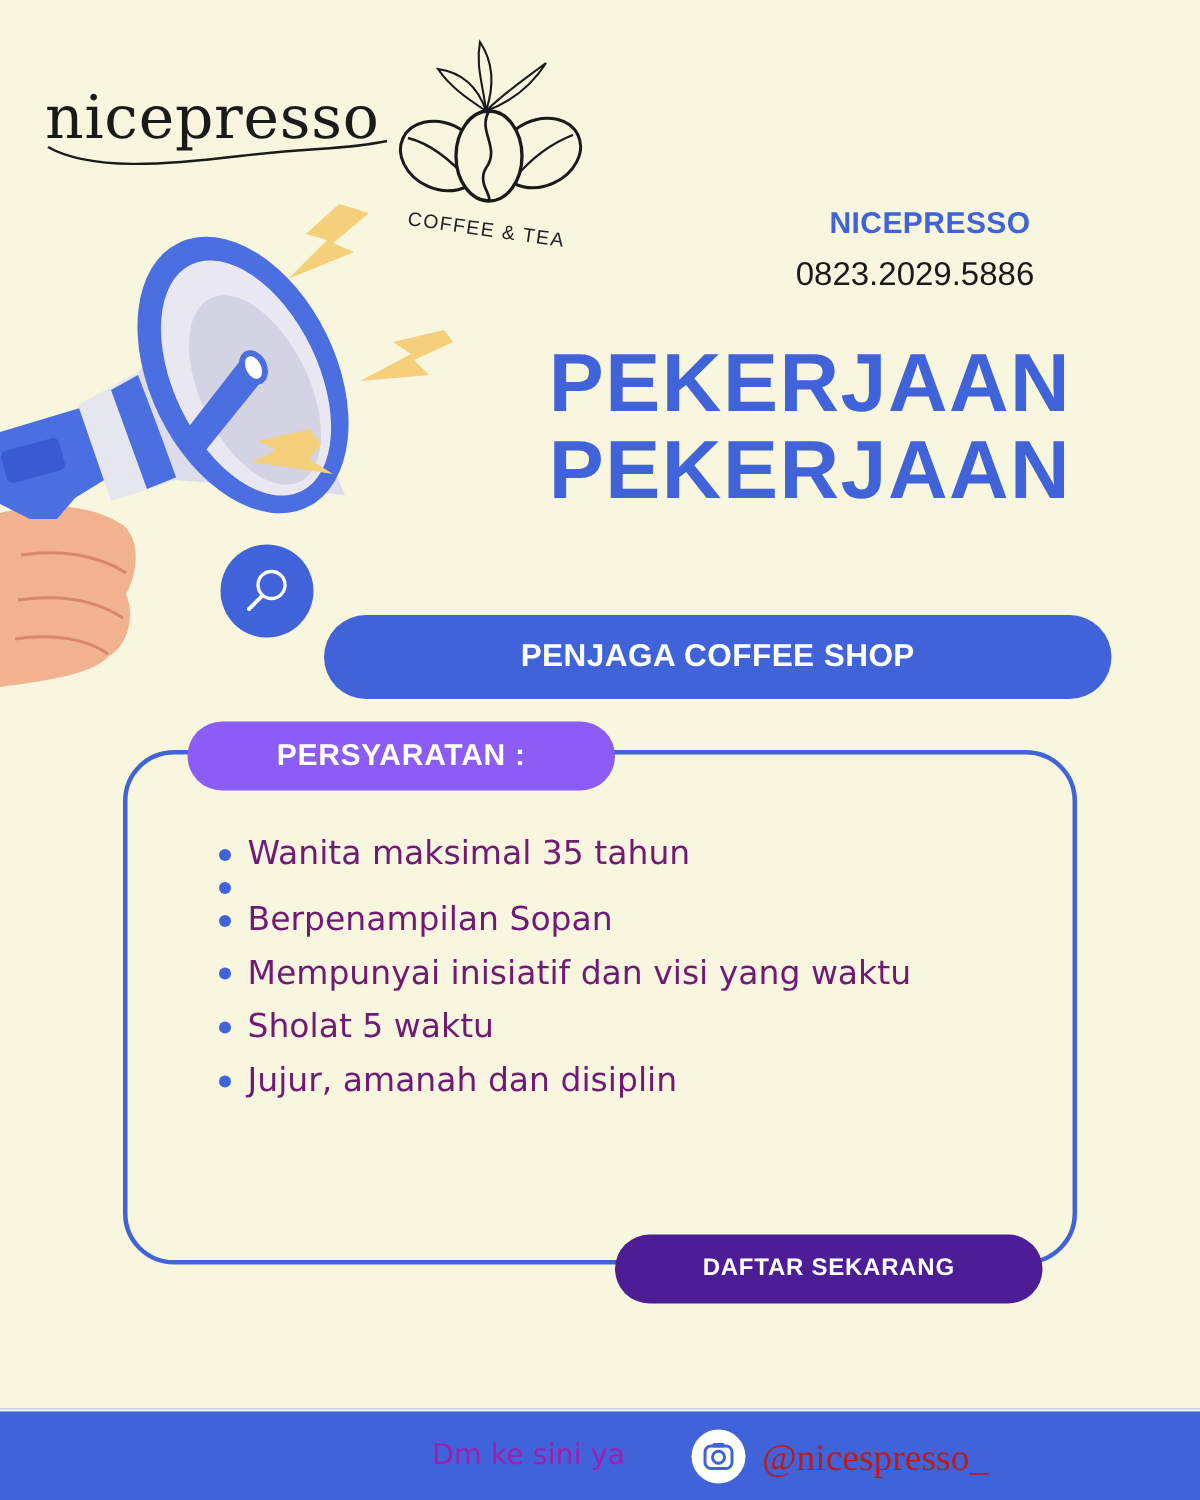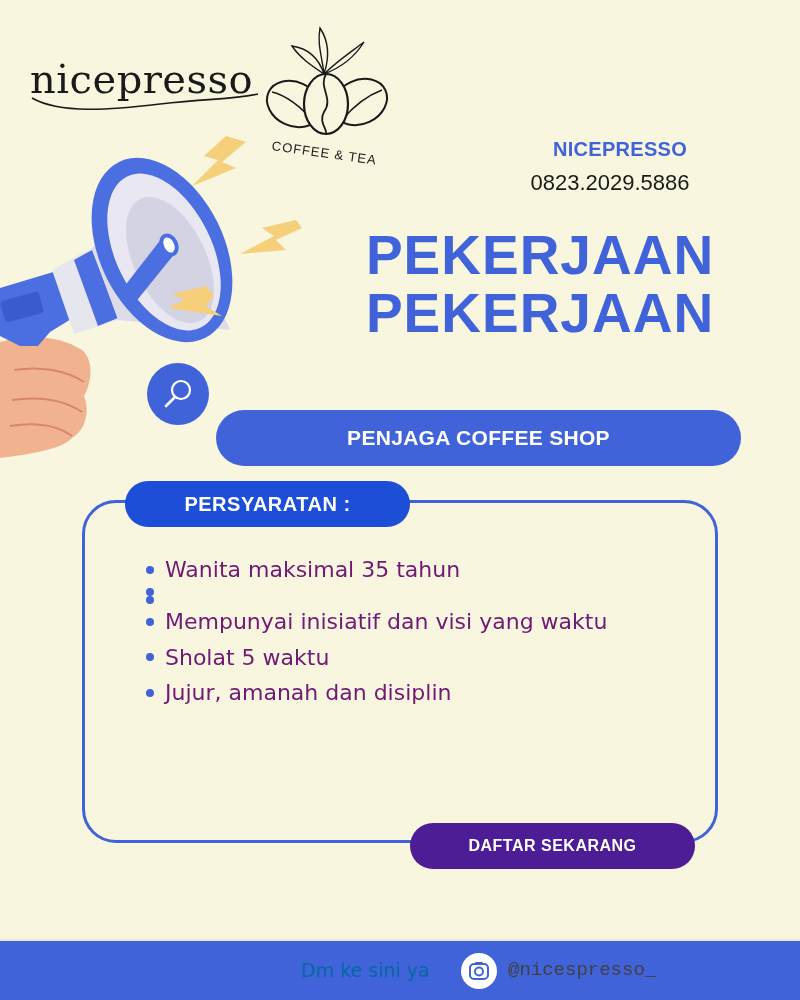--- a/index.html
+++ b/index.html
@@ -64,21 +64,21 @@
     font-weight: bold; font-size: 21px; letter-spacing: 0.3px; margin-top: 45px;
   }
 
   
   .req-box {
     left: 82px; top: 500px; width: 636px; height: 343px;
     border: 3px solid #4163d9; border-radius: 34px;
   }
   .req-title {
     left: 125px; top: 481px; width: 285px; height: 46px;
-    background: #1d4ed8; border-radius: 23px;
+    background: #8b5cf6; border-radius: 23px;
     display: flex; align-items: center; justify-content: center;
     color: #fff; font-family: "Liberation Sans", sans-serif;
     font-weight: bold; font-size: 20px; letter-spacing: 0.5px;
   }
   .req-list {
     left: 146px; top: 552px; list-style: none;
   }
   .req-list li {
     font-family: "DejaVu Sans", sans-serif;
     font-size: 22px; line-height: 35.8px; color: #701a75;
@@ -99,30 +99,30 @@
   }
 
   
   .footer {
     left: 0; top: 939px; width: 800px; height: 61px;
     background: #4163d9;
     border-top: 2px solid #e9e9e0;
   }
   .footer-dm {
     left: 288px; top: 959px;
-    color: #0369a1; font-family: "DejaVu Sans", sans-serif; font-size: 19px; margin-left: 13px;
+    color: #a21caf; font-family: "DejaVu Sans", sans-serif; font-size: 19px;
   }
   .ig-circle {
     left: 461px; top: 953px; width: 36px; height: 36px;
     background: #fff; border-radius: 50%;
     display: flex; align-items: center; justify-content: center;
   }
   .footer-handle {
     left: 508px; top: 959px;
-    color: #404040; font-family: Liberation Mono, monospace; font-size: 19px;
+    color: #b91c1c; font-family: Liberation Serif, serif; font-size: 25px;
   }
 </style>
 </head>
 <body>
 
 <div class="abs logo-word">nicepresso</div>
 <svg class="abs logo-swash" width="240" height="22" viewBox="0 0 240 22">
   <path d="M2 6 C 30 22, 80 18, 130 12 S 200 8, 228 2" fill="none" stroke="#1a1a1a" stroke-width="1.6"></path>
 </svg>
 <svg class="abs logo-beans" width="130" height="112" viewBox="0 0 130 112">
@@ -190,20 +190,21 @@
 <ul class="abs req-list">
   <li>
       <span class="dot"></span>
       <span>Wanita maksimal 35 tahun</span>
     </li>
   <li>
       <span class="dot"></span>
     </li>
   <li>
       <span class="dot"></span>
+      <span>Berpenampilan Sopan</span>
     </li>
   <li>
       <span class="dot"></span>
       <span>Mempunyai inisiatif dan visi yang waktu</span>
     </li>
   <li>
       <span class="dot"></span>
       <span>Sholat 5 waktu</span>
     </li>
   <li>

